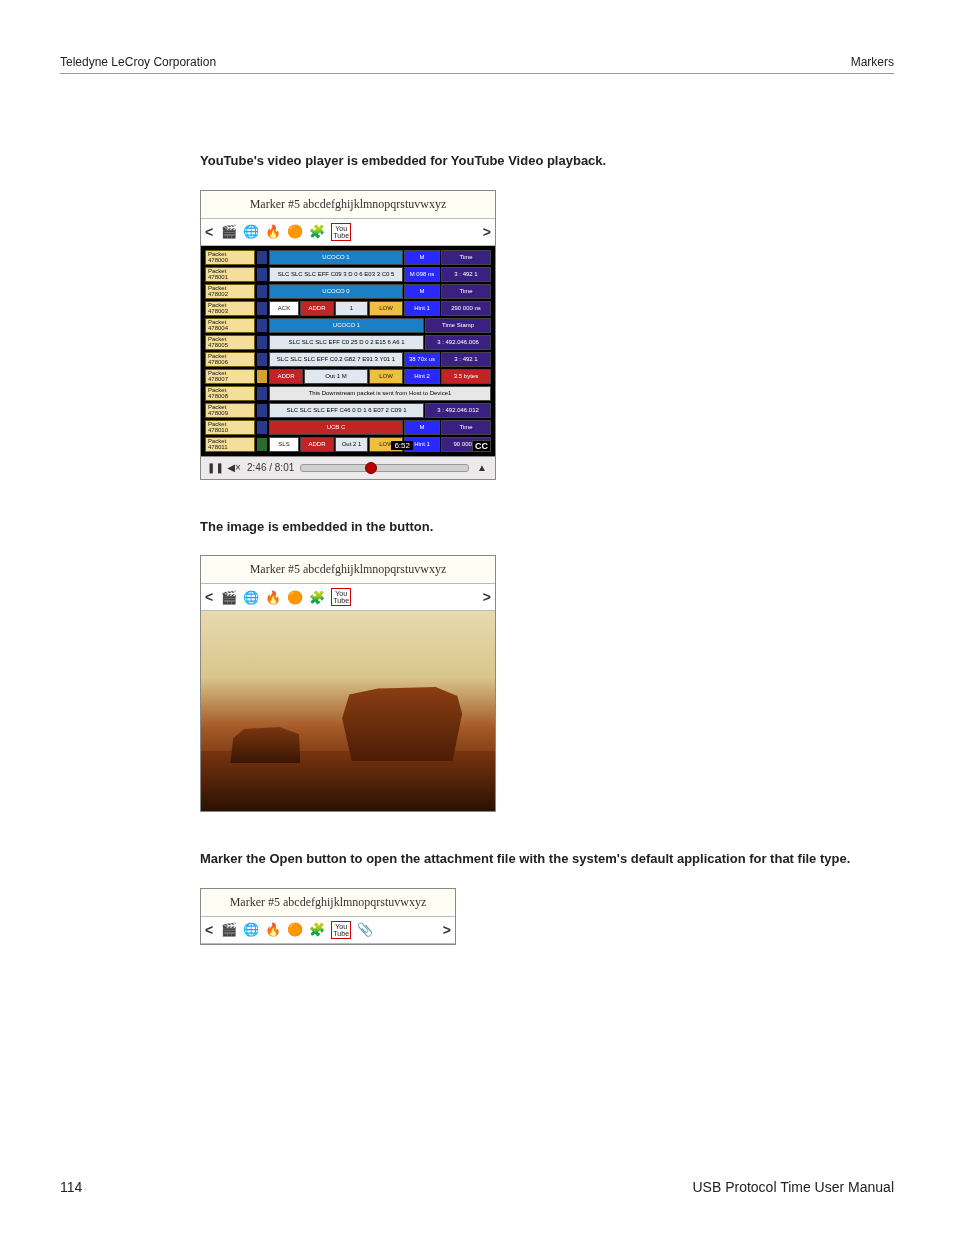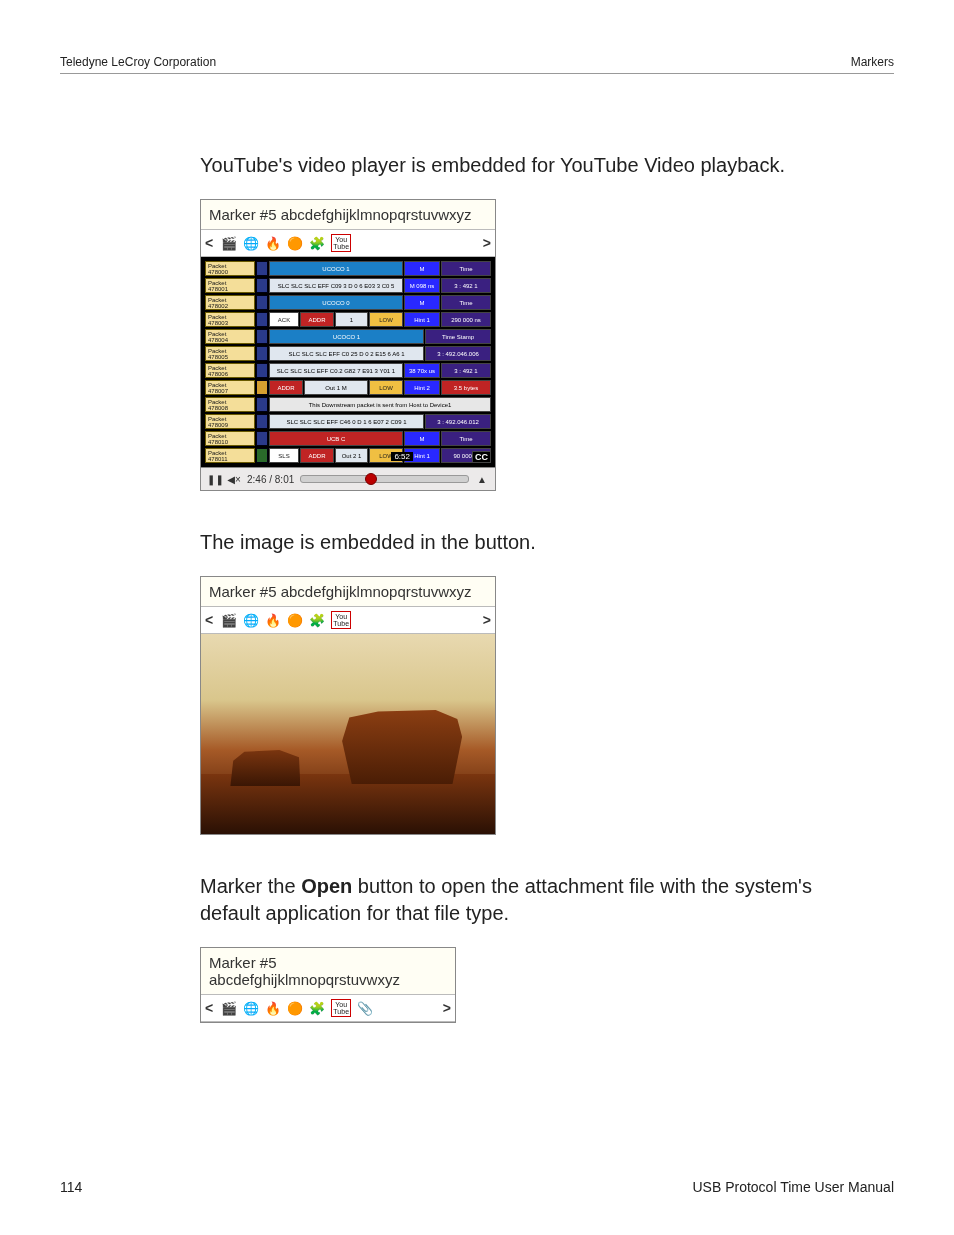--- a/index.html
+++ b/index.html
@@ -15,39 +15,41 @@
   }
   .header {
     display: flex;
     justify-content: space-between;
     border-bottom: 1px solid #999;
     padding-bottom: 4px;
     font-size: 12px;
     color: #222;
   }
   .body-text {
-    font-size: 20px;
+    font-size: 13px;
     color: #222;
     margin-left: 140px;
     margin-right: 20px;
     line-height: 1.35;
+    font-weight: bold;
   }
   .para { margin-top: 78px; margin-bottom: 20px; }
   .para2 { margin-top: 38px; margin-bottom: 20px; }
   .figure {
     margin-left: 140px;
     border: 1px solid #888;
     background: #fffef4;
     box-sizing: border-box;
   }
   .fig-title {
-    font-family: Liberation Sans, sans-serif;
-    font-size: 15px;
+    font-family: Liberation Serif, serif;
+    font-size: 12px;
     color: #333;
     padding: 6px 8px 6px 8px;
+    text-align: center;
   }
   .toolbar {
     display: flex;
     align-items: center;
     background: #fff;
     border-top: 1px solid #bbb;
     border-bottom: 1px solid #bbb;
     height: 22px;
     padding: 2px 2px;
     gap: 6px;

